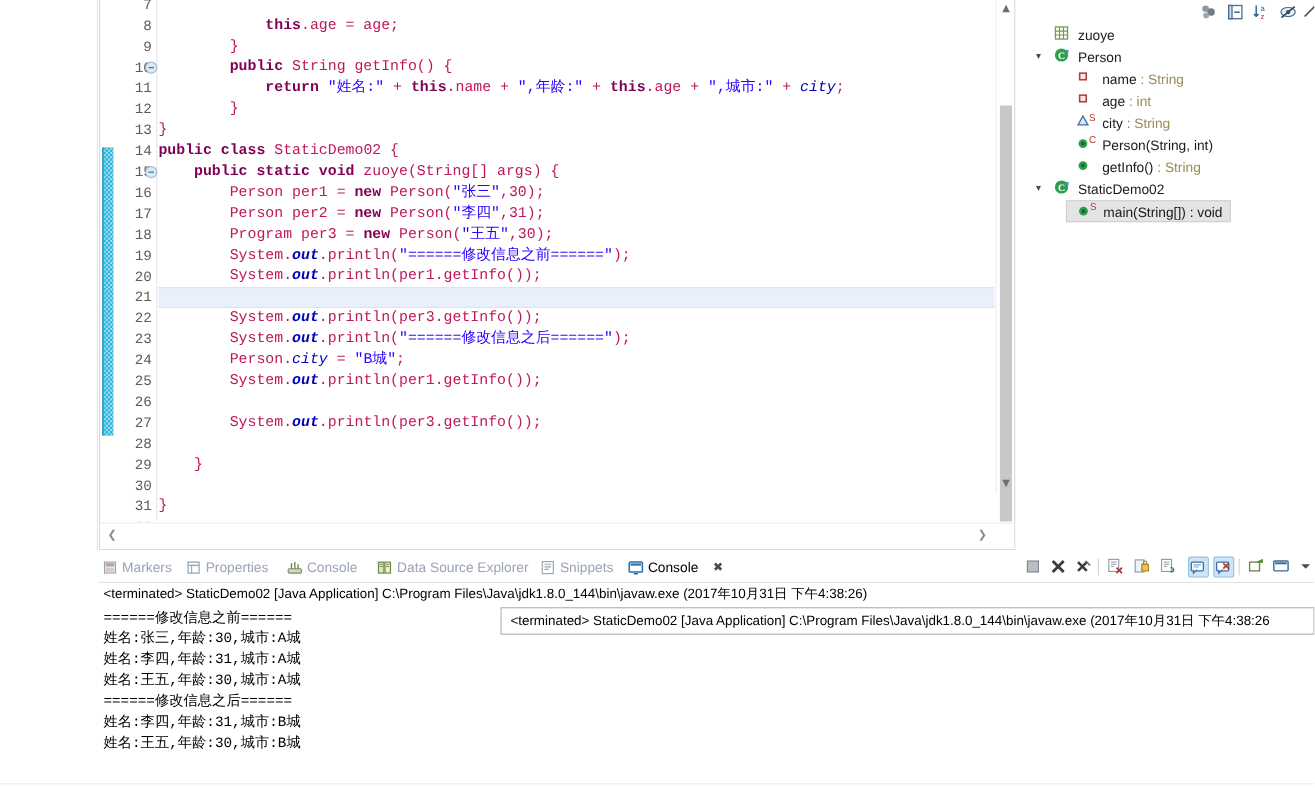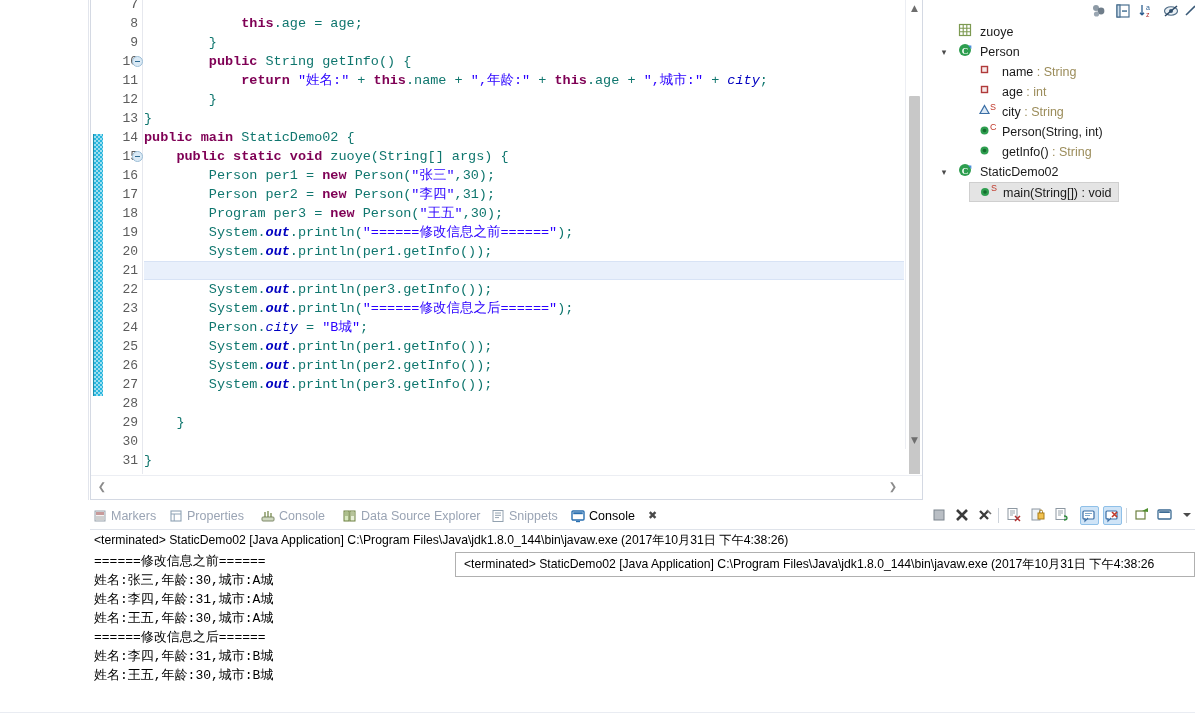--- a/index.html
+++ b/index.html
@@ -112,21 +112,21 @@
     height: 19px;
     background: #e9f0fb;
     border-top: 1px solid #d8e3f5;
     border-bottom: 1px solid #d8e3f5;
     box-sizing: border-box;
   }
   .kw   { color: #7f0055; font-weight: bold; }
   .str  { color: #2a00ff; }
   .fld  { color: #0000c0; font-weight: bold; font-style: italic; }
   .stat { color: #0000c0; font-style: italic; }
-  .plain{ color: #0f766e; }
+  .plain{ color: #be185d; }
   .cursor {
     display: inline-block;
     width: 1px;
     height: 14px;
     background: #000;
     vertical-align: -2px;
   }
 
   
   #ed-vscroll {
@@ -376,33 +376,32 @@
           <div class="ln" style="top: 451px;">31</div>
           <div class="ln" style="top: 470px;">32</div>
         </div>
       <div id="code-area">
           <div class="codeline" style="top: 14px;"><span class="plain">            </span><span class="kw">this</span><span class="plain">.age = age;</span></div>
           <div class="codeline" style="top: 33px;"><span class="plain">        }</span></div>
           <div class="codeline" style="top: 52px;"><span class="plain">        </span><span class="kw">public</span><span class="plain"> String getInfo() {</span></div>
           <div class="codeline" style="top: 71px;"><span class="plain">            </span><span class="kw">return</span><span class="plain"> </span><span class="str">"姓名:"</span><span class="plain"> + </span><span class="kw">this</span><span class="plain">.name + </span><span class="str">",年龄:"</span><span class="plain"> + </span><span class="kw">this</span><span class="plain">.age + </span><span class="str">",城市:"</span><span class="plain"> + </span><span class="stat">city</span><span class="plain">;</span></div>
           <div class="codeline" style="top: 90px;"><span class="plain">        }</span></div>
           <div class="codeline" style="top: 109px;"><span class="plain">}</span></div>
-          <div class="codeline" style="top: 128px;"><span class="kw">public</span><span class="plain"> </span><span class="kw">main</span><span class="plain"> StaticDemo02 {</span></div>
+          <div class="codeline" style="top: 128px;"><span class="kw">public</span><span class="plain"> </span><span class="kw">class</span><span class="plain"> StaticDemo02 {</span></div>
           <div class="codeline" style="top: 147px;"><span class="plain">    </span><span class="kw">public static void</span><span class="plain"> zuoye(String[] args) {</span></div>
           <div class="codeline" style="top: 166px;"><span class="plain">        Person per1 = </span><span class="kw">new</span><span class="plain"> Person(</span><span class="str">"张三"</span><span class="plain">,30);</span></div>
           <div class="codeline" style="top: 185px;"><span class="plain">        Person per2 = </span><span class="kw">new</span><span class="plain"> Person(</span><span class="str">"李四"</span><span class="plain">,31);</span></div>
           <div class="codeline" style="top: 204px;"><span class="plain">        Program per3 = </span><span class="kw">new</span><span class="plain"> Person(</span><span class="str">"王五"</span><span class="plain">,30);</span></div>
           <div class="codeline" style="top: 223px;"><span class="plain">        System.</span><span class="fld">out</span><span class="plain">.println(</span><span class="str">"======修改信息之前======"</span><span class="plain">);</span></div>
           <div class="codeline" style="top: 242px;"><span class="plain">        System.</span><span class="fld">out</span><span class="plain">.println(per1.getInfo());</span></div>
           <div class="codeline" style="top: 261px;"><span class="plain">        System.</span><span class="fld">out</span><span class="plain">.println(per2.getInfo());</span><span class="cursor"></span></div>
           <div class="codeline" style="top: 280px;"><span class="plain">        System.</span><span class="fld">out</span><span class="plain">.println(per3.getInfo());</span></div>
           <div class="codeline" style="top: 299px;"><span class="plain">        System.</span><span class="fld">out</span><span class="plain">.println(</span><span class="str">"======修改信息之后======"</span><span class="plain">);</span></div>
           <div class="codeline" style="top: 318px;"><span class="plain">        Person.</span><span class="stat">city</span><span class="plain"> = </span><span class="str">"B城"</span><span class="plain">;</span></div>
           <div class="codeline" style="top: 337px;"><span class="plain">        System.</span><span class="fld">out</span><span class="plain">.println(per1.getInfo());</span></div>
-          <div class="codeline" style="top: 356px;"><span class="plain">        System.</span><span class="fld">out</span><span class="plain">.println(per2.getInfo());</span></div>
           <div class="codeline" style="top: 375px;"><span class="plain">        System.</span><span class="fld">out</span><span class="plain">.println(per3.getInfo());</span></div>
           <div class="codeline" style="top: 413px;"><span class="plain">    }</span></div>
           <div class="codeline" style="top: 451px;"><span class="plain">}</span></div>
         </div>
       <div id="ed-vscroll">
         <div class="sb-arrow" style="top:0">▲</div>
         <div id="ed-vthumb"></div>
         <div class="sb-arrow" style="bottom:0">▼</div>
       </div>
     <div class="fold" style="top: 56px; left: 41px;"></div>

